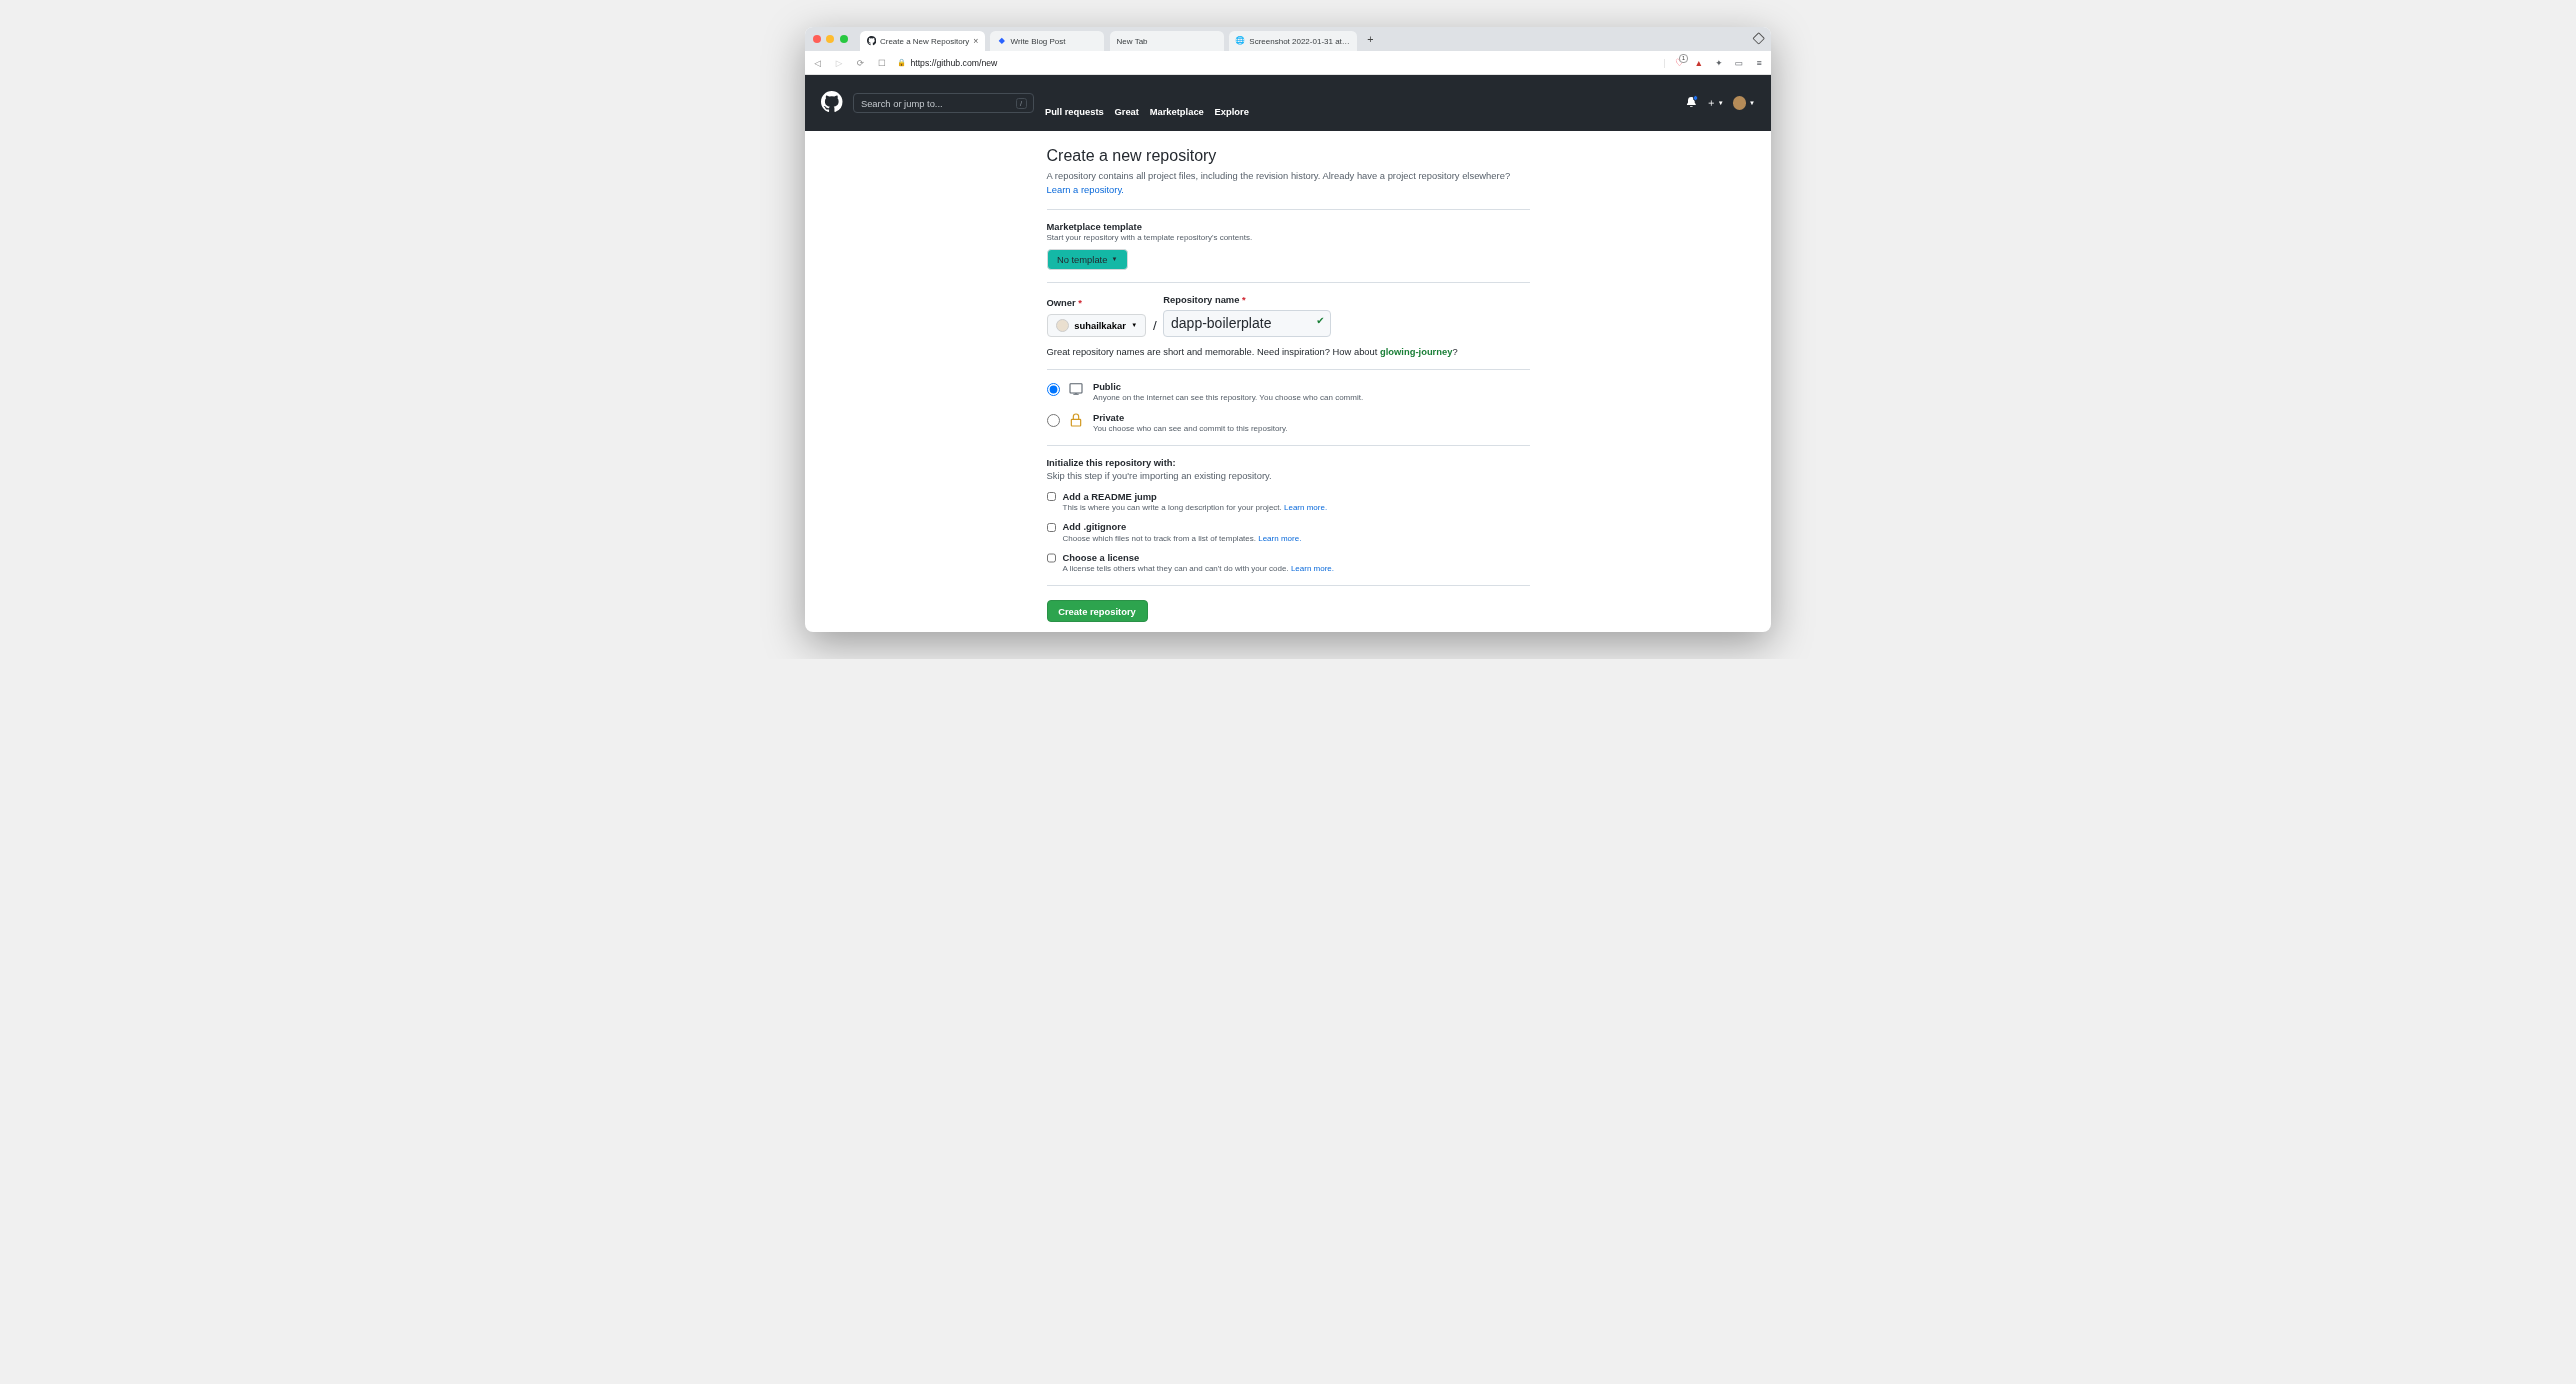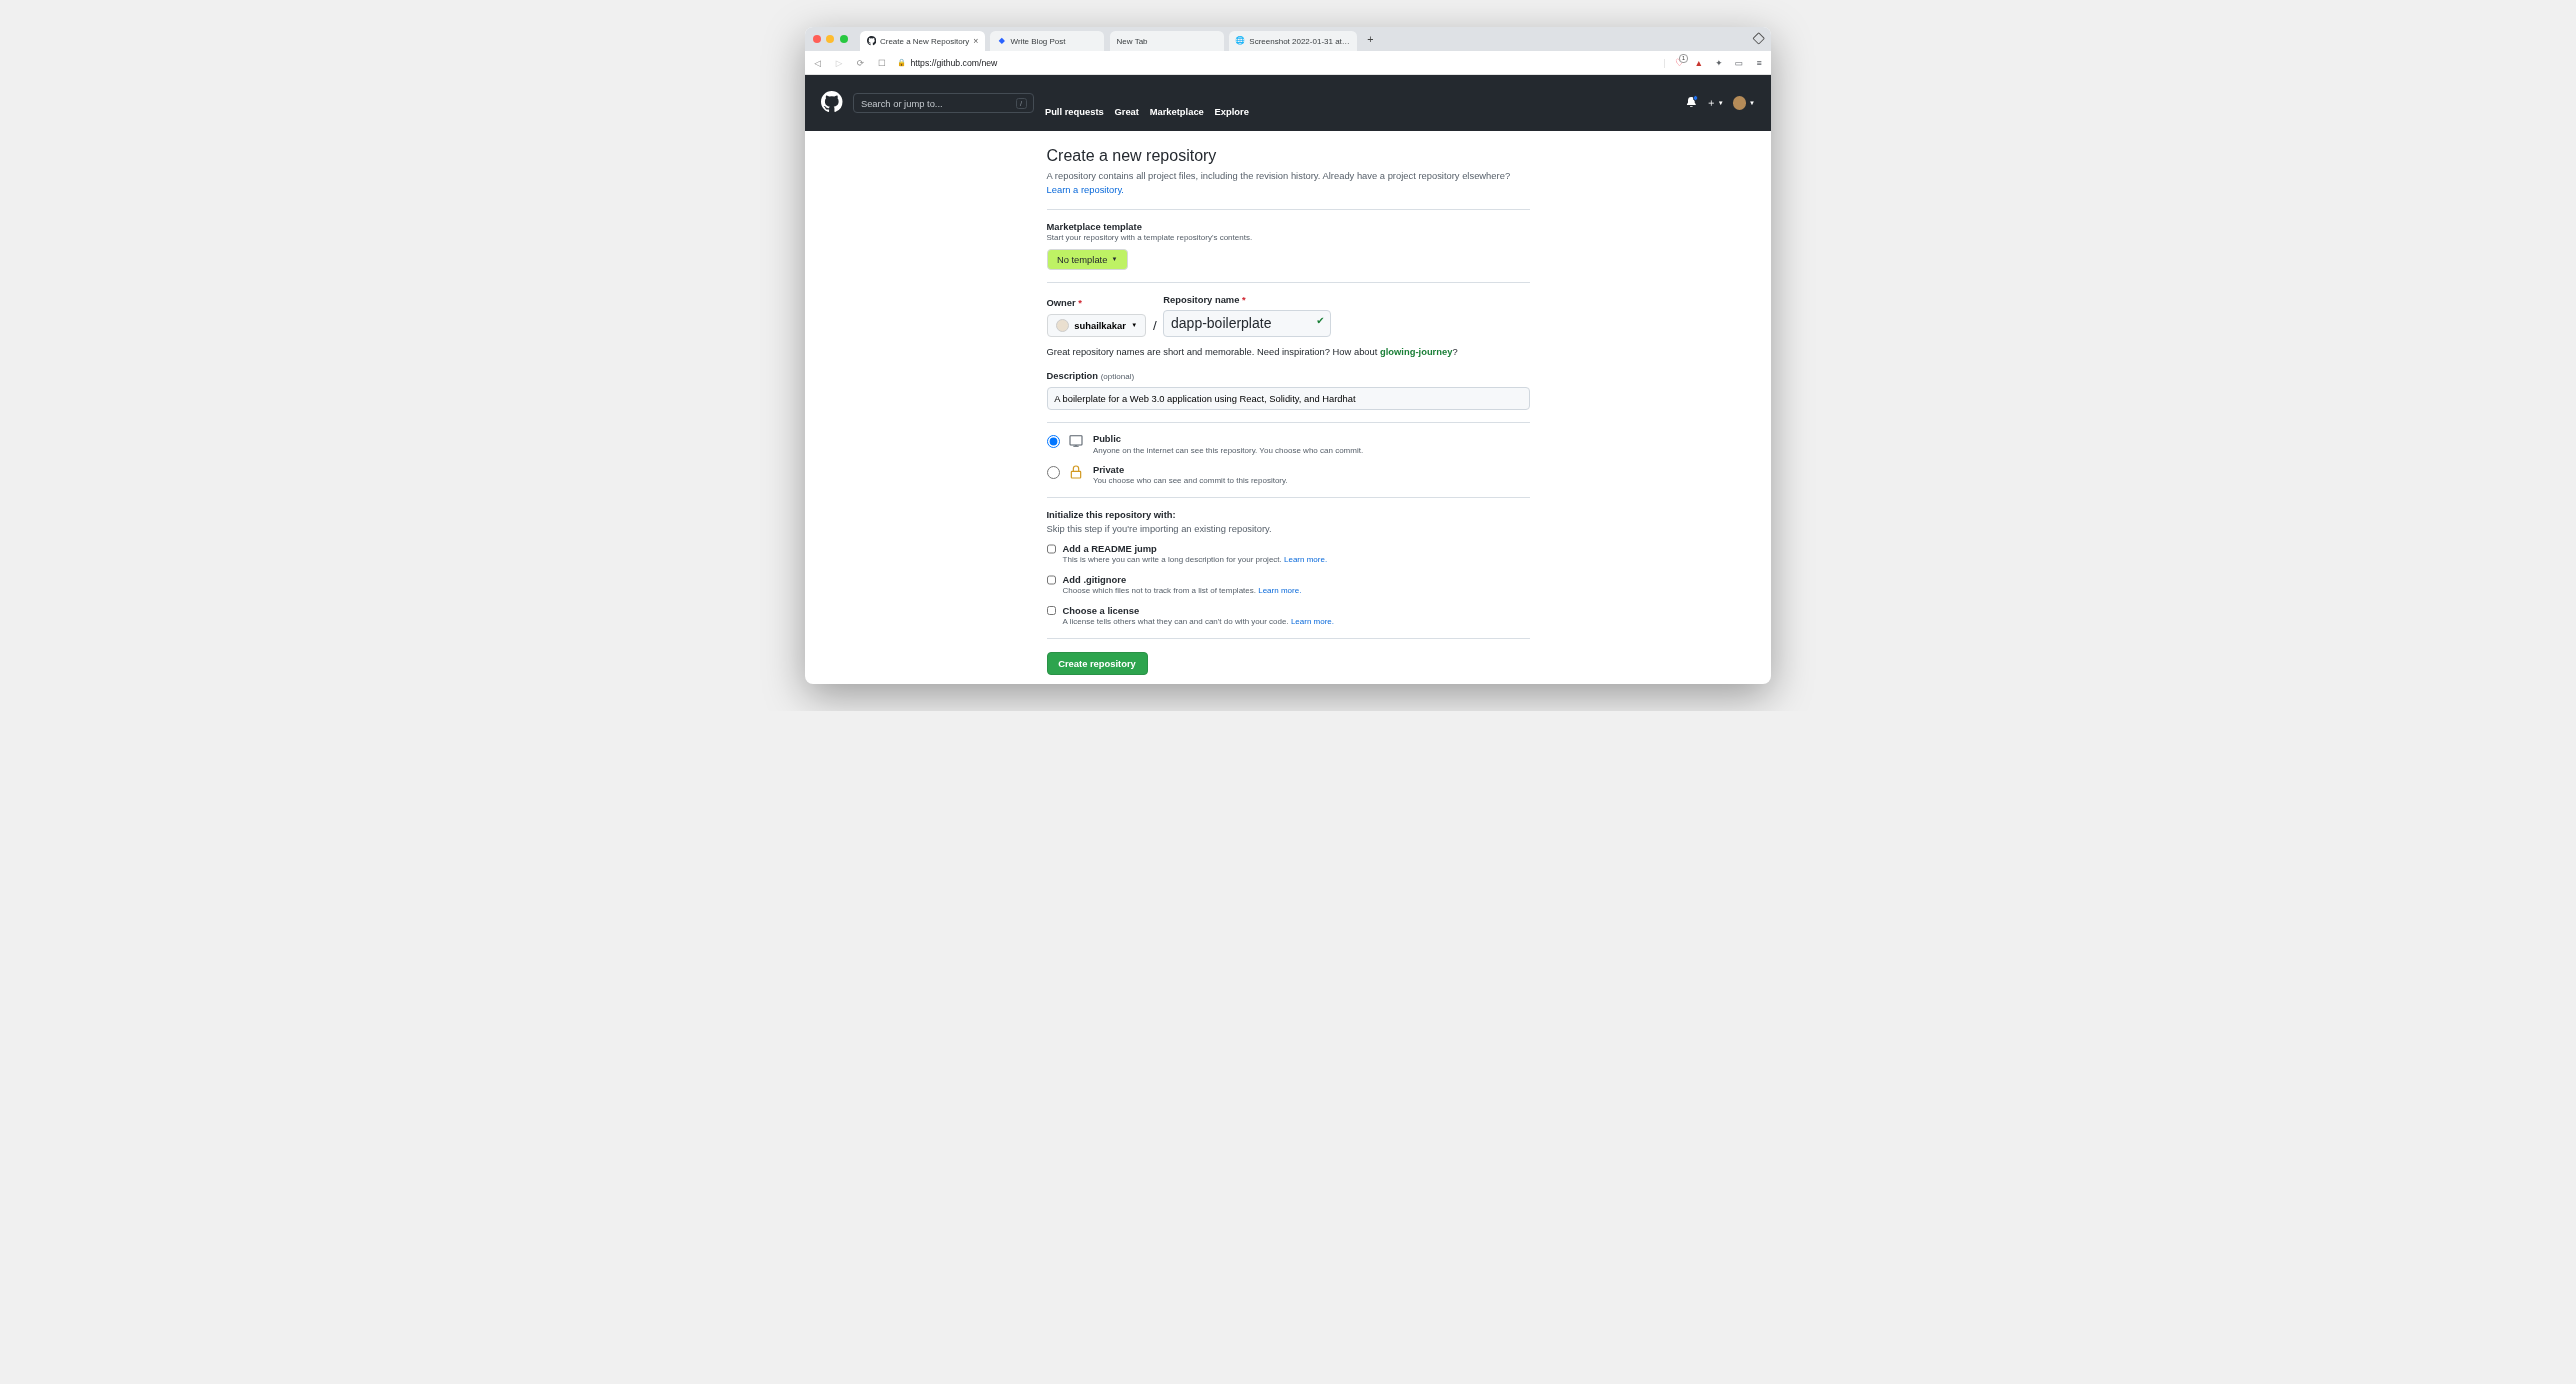--- a/index.html
+++ b/index.html
@@ -42,21 +42,21 @@
   .caret { font-size:6px; }
   
   .main { padding:16px 0 5.4px 0; display:flex; justify-content:center; }
   .form { width:483px; max-width:483px; }
   h1 { font-size:16px; font-weight:400; color:#24292f; margin-bottom:4px;}
   .sub { font-size:9.4px; color:#57606a; line-height:1.5;}
   .sub a { color:#0969da; text-decoration:none;}
   hr.rule { border:none; border-top:0.7px solid #d8dee4; margin:12px 0 10.7px 0;}
   .flabel { font-weight:600; font-size:9.4px; color:#24292f; }
   .fnote { font-size:8px; color:#57606a; margin-top:1.3px; margin-bottom:6.7px;}
-  .btn { border:0.7px solid #d5d8da; background:#bef264; border-radius:4px; padding:4px 9.4px; font-size:9.4px; font-weight:500; color:#24292f; display:inline-flex; align-items:center; gap:4px;}
+  .btn { border:0.7px solid #d5d8da; background:#14b8a6; border-radius:4px; padding:4px 9.4px; font-size:9.4px; font-weight:500; color:#24292f; display:inline-flex; align-items:center; gap:4px;}
   .owner-row { display:flex; align-items:flex-end; gap:6.7px; }
   .owner-col .flabel, .name-col .flabel { display:block; margin-bottom:5.4px;}
   .req { color:#cf222e; }
   .slash-sep { font-size:13.4px; color:#24292f; padding-bottom:4px;}
   .owner-btn { border:0.7px solid #d5d8da; background:#f6f8fa; border-radius:4px; padding:4px 8px; font-size:9.4px; font-weight:600; display:inline-flex; align-items:center; gap:5.4px;}
   .own-avatar { width:13.4px;height:13.4px;border-radius:50%; background:#eadfcf; border:0.7px solid #ccc;}
   .textinput { border:0.7px solid #d0d7de; background:#f6f8fa; border-radius:4px; height:27px; padding:0 6.7px; font-size:14px; color:#24292f;}
   .name-input-wrap { position:relative; display:inline-block;}
   .name-input-wrap .check { position:absolute; right:6.7px; top:4.7px; color:#1a7f37; font-size:10px;}
   .hint { font-size:9.4px; color:#24292f; margin-top:9.4px;}
@@ -198,26 +198,20 @@
             <input class="textinput" style="width: 168px;" value="dapp-boilerplate">
             <span class="check">✔</span>
           </span>
         </div>
       </div>
 
       <p class="hint">
         <span>Great repository names are short and memorable. Need inspiration? How about </span><span class="sugg">glowing-journey</span><span>?</span>
       </p>
 
-      <div class="desc-block">
-        <span class="flabel">
-          <span>Description</span> <span class="opt">(optional)</span>
-        </span>
-        <input class="desc-input" value="A boilerplate for a Web 3.0 application using React, Solidity, and Hardhat" style="">
-      </div>
 
       <hr class="rule">
 
       <div class="vis-row">
         <input type="radio" checked="" style="">
         <span class="vis-icon">
           <svg width="16" height="16" viewBox="0 0 24 24" fill="none" stroke="#57606a" stroke-width="1.6">
               <rect x="3" y="4" width="18" height="14" rx="1"></rect>
               <path d="M8 20h8M12 18v2"></path>
             </svg>

